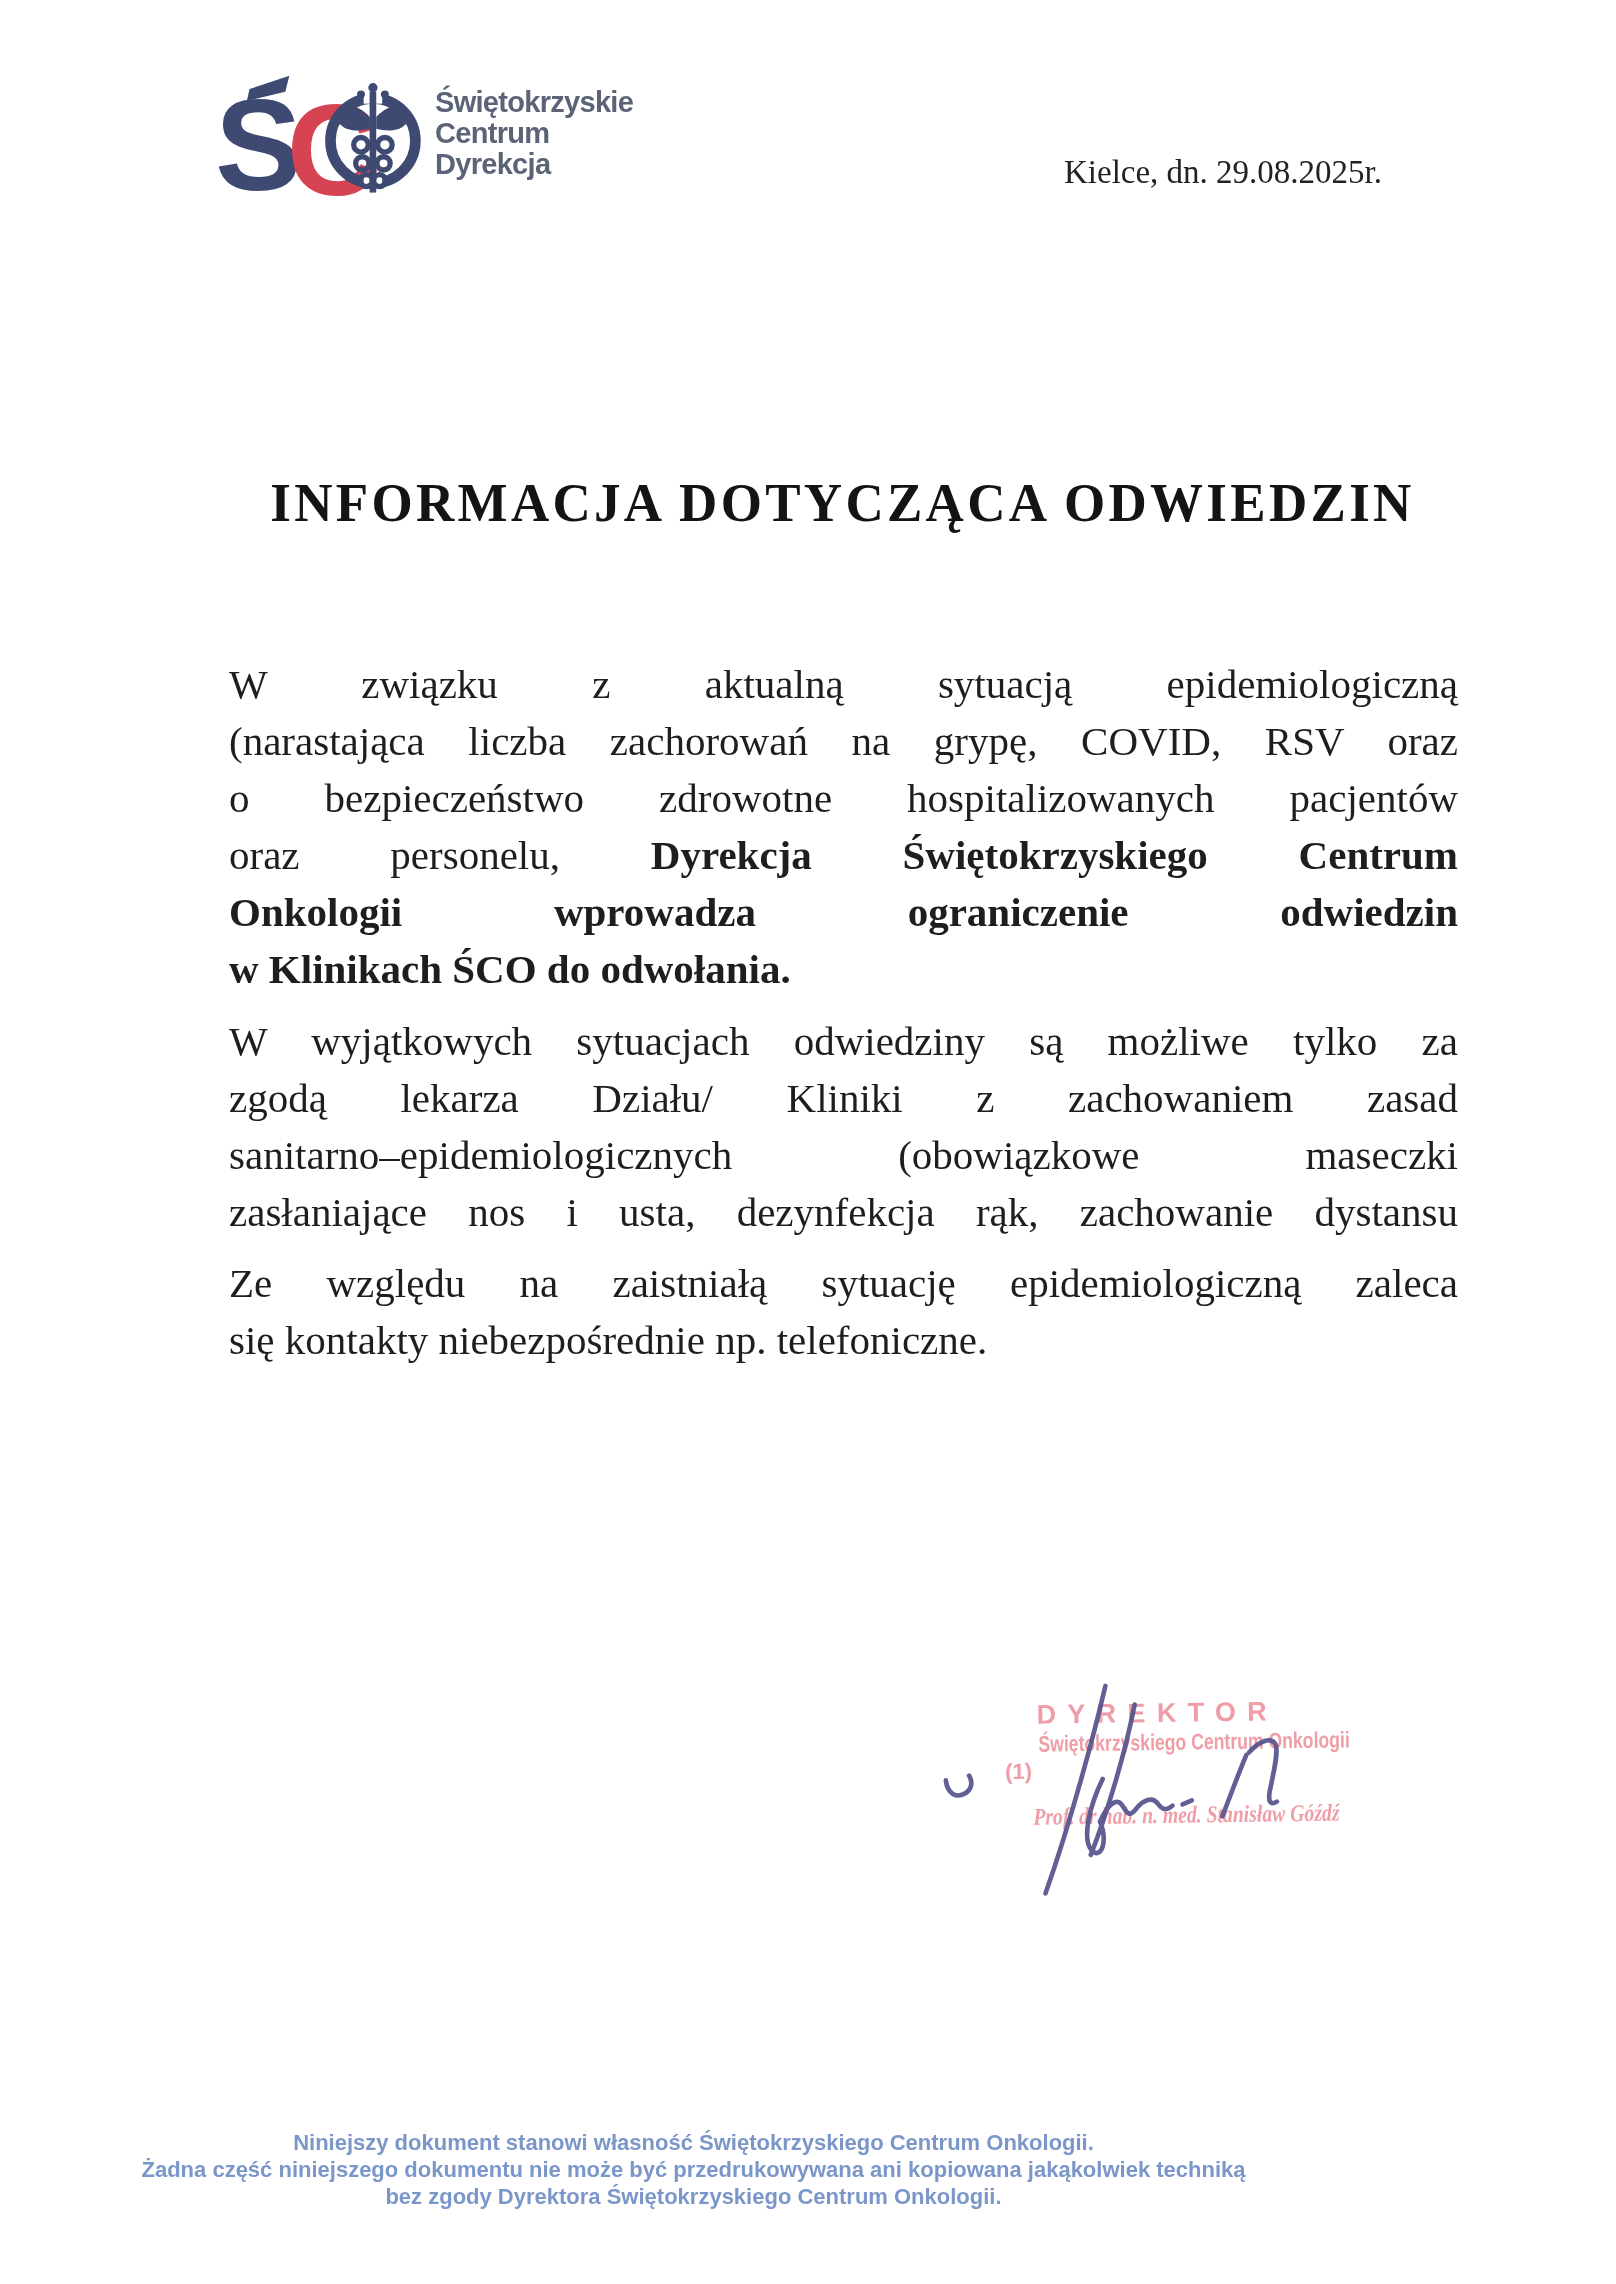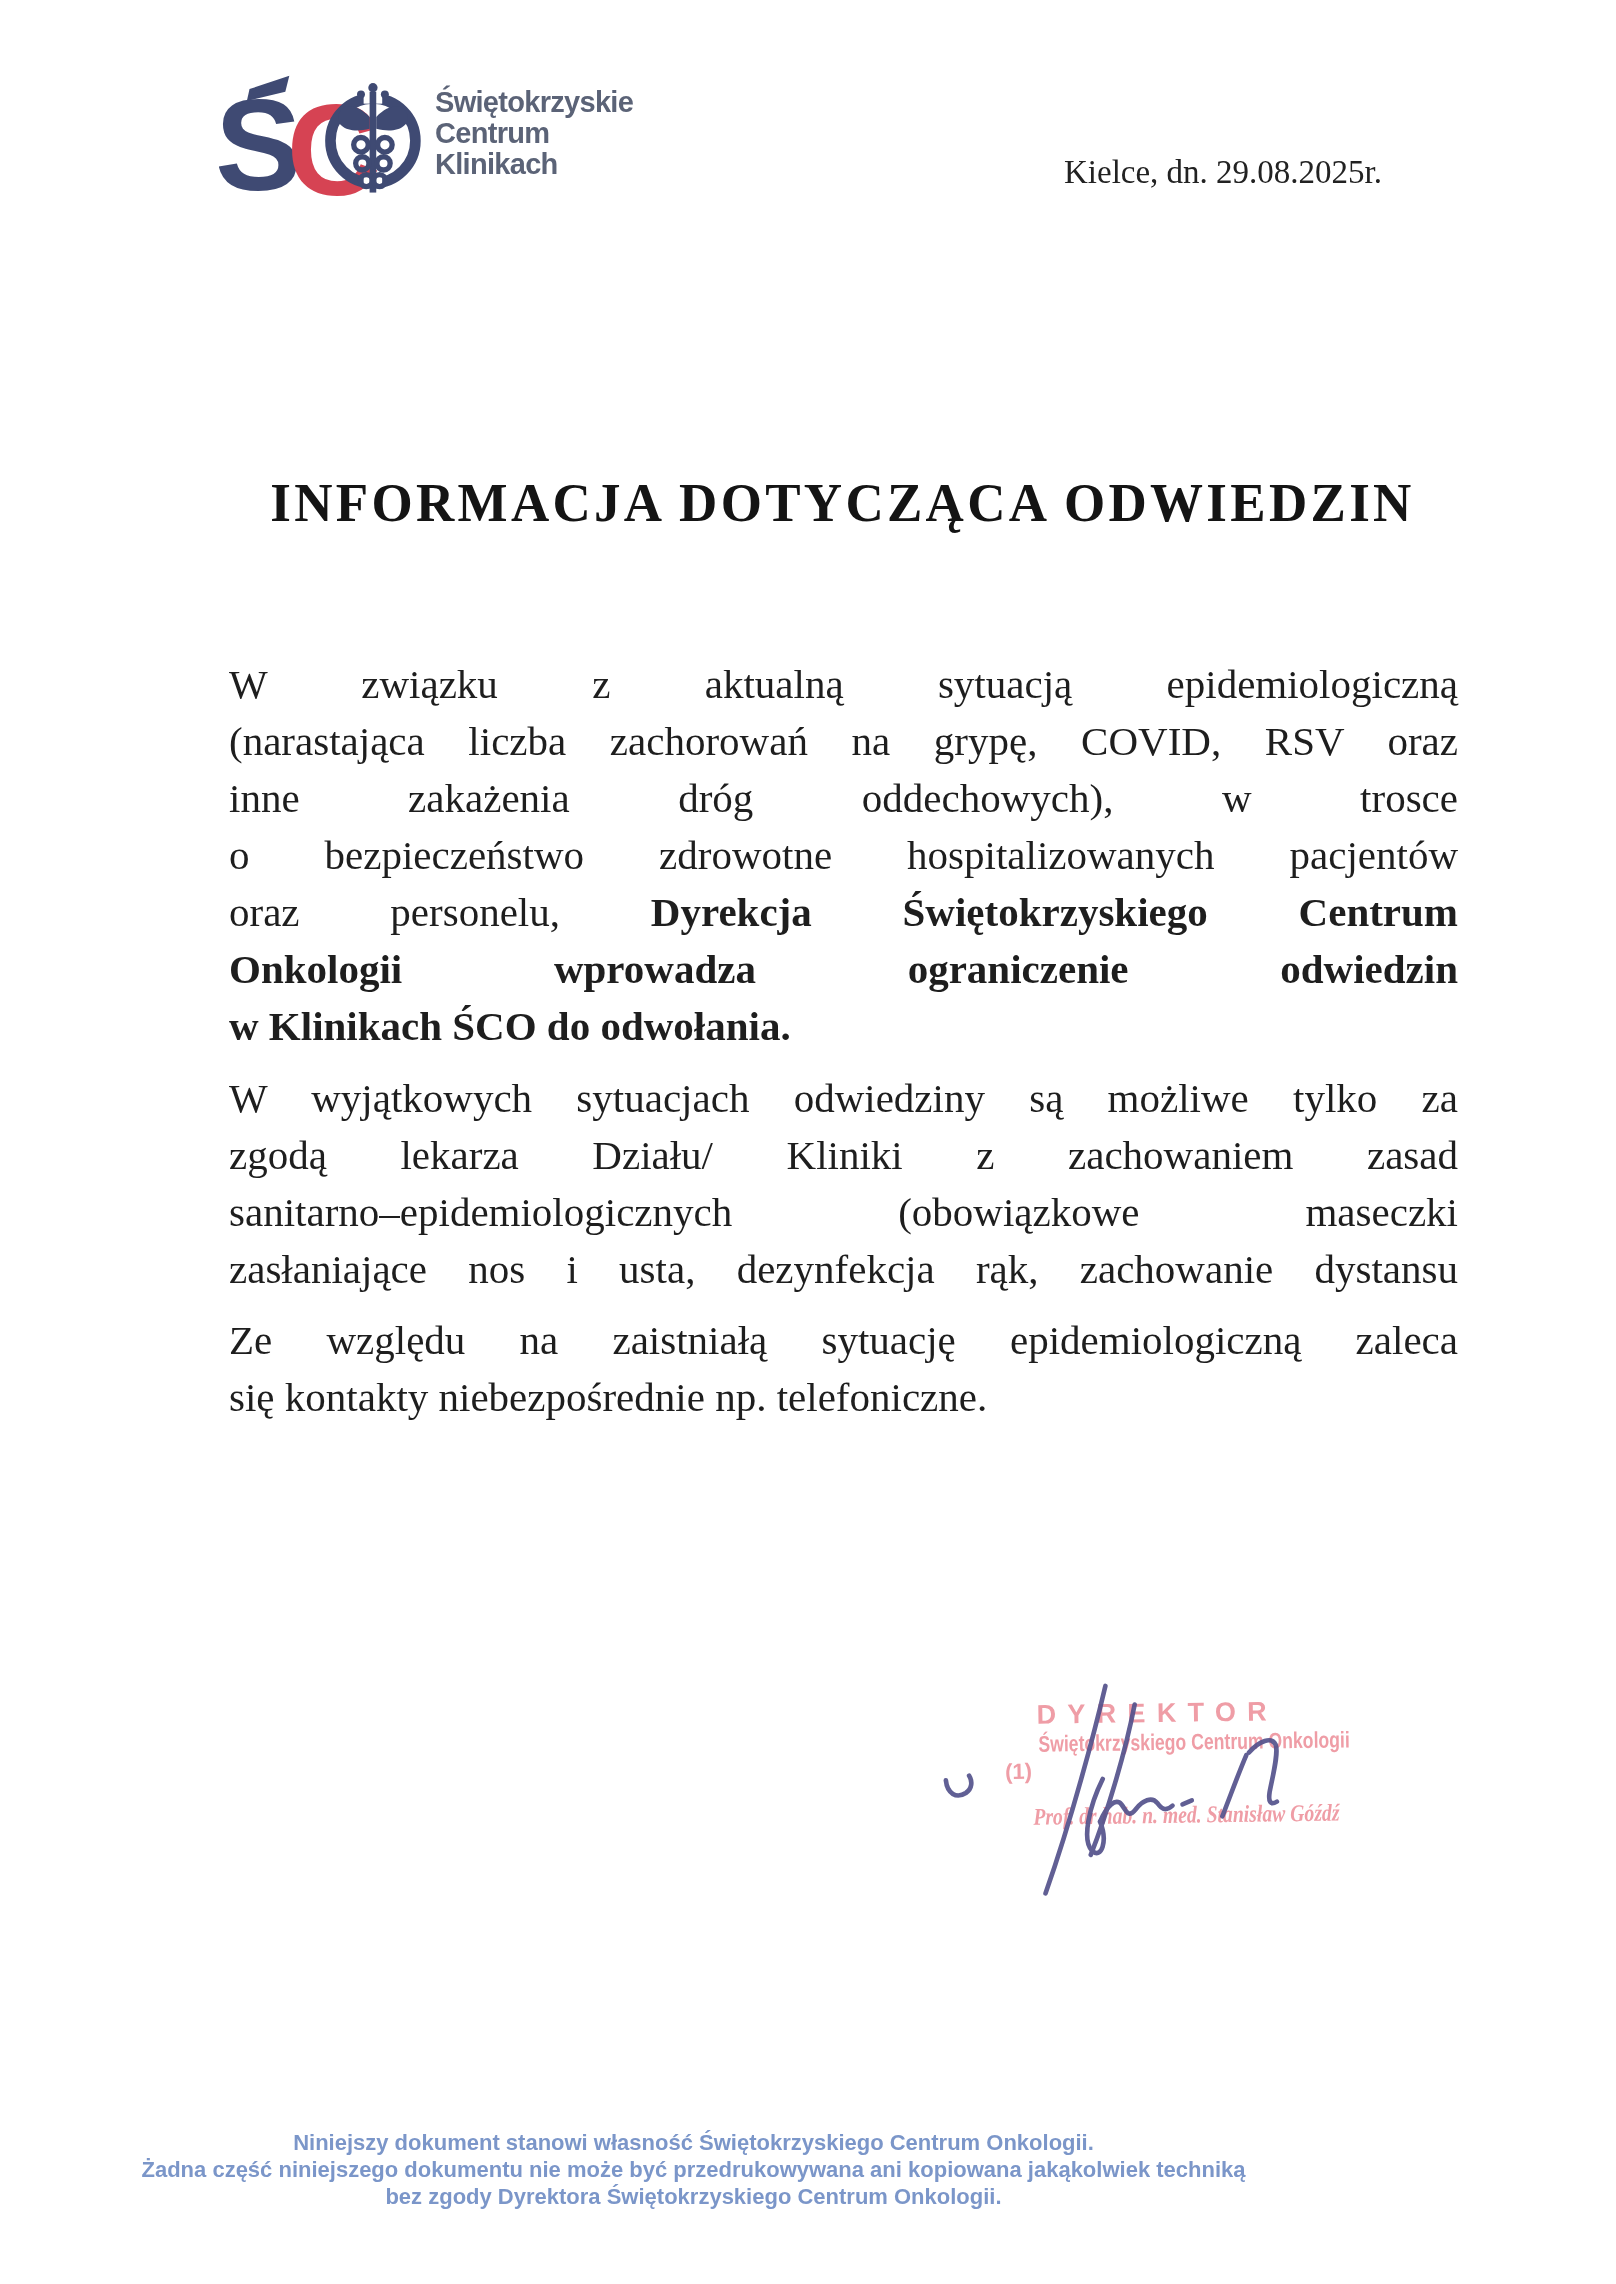--- a/index.html
+++ b/index.html
@@ -117,33 +117,32 @@
         <circle cx="250" cy="120" r="11"></circle>
         <circle cx="216" cy="148" r="10"></circle>
         <circle cx="248" cy="148" r="10"></circle>
         <circle cx="222" cy="174" r="9"></circle>
         <circle cx="242" cy="174" r="9"></circle>
       </g>
     </svg>
     <div class="logo-name">
       <div>Świętokrzyskie</div>
       <div>Centrum</div>
-      <div>Klinikach</div>
+      <div>Dyrekcja</div>
     </div>
   </div>
 
   <div class="date-line">Kielce, dn. 29.08.2025r.</div>
 
   <div class="doc-title">INFORMACJA DOTYCZĄCA ODWIEDZIN</div>
 
   <div class="body-text">
       <div class="para">
         <div class="line jl"><span>W związku z aktualną sytuacją epidemiologiczną</span></div>
         <div class="line jl"><span>(narastająca liczba zachorowań na grypę, COVID, RSV oraz</span></div>
-        <div class="line jl"><span>inne zakażenia dróg oddechowych), w trosce</span></div>
         <div class="line jl"><span>o bezpieczeństwo zdrowotne hospitalizowanych pacjentów</span></div>
         <div class="line jl"><span>oraz personelu, </span><span class="b">Dyrekcja Świętokrzyskiego Centrum</span></div>
         <div class="line jl"><span class="b">Onkologii wprowadza ograniczenie odwiedzin</span></div>
         <div class="line"><span class="b">w Klinikach ŚCO do odwołania.</span></div>
       </div>
       <div class="para">
         <div class="line jl"><span>W wyjątkowych sytuacjach odwiedziny są możliwe tylko za</span></div>
         <div class="line jl"><span>zgodą lekarza Działu/ Kliniki z zachowaniem zasad</span></div>
         <div class="line jl"><span>sanitarno–epidemiologicznych (obowiązkowe maseczki</span></div>
         <div class="line jl"><span>zasłaniające nos i usta, dezynfekcja rąk, zachowanie dystansu</span></div>

